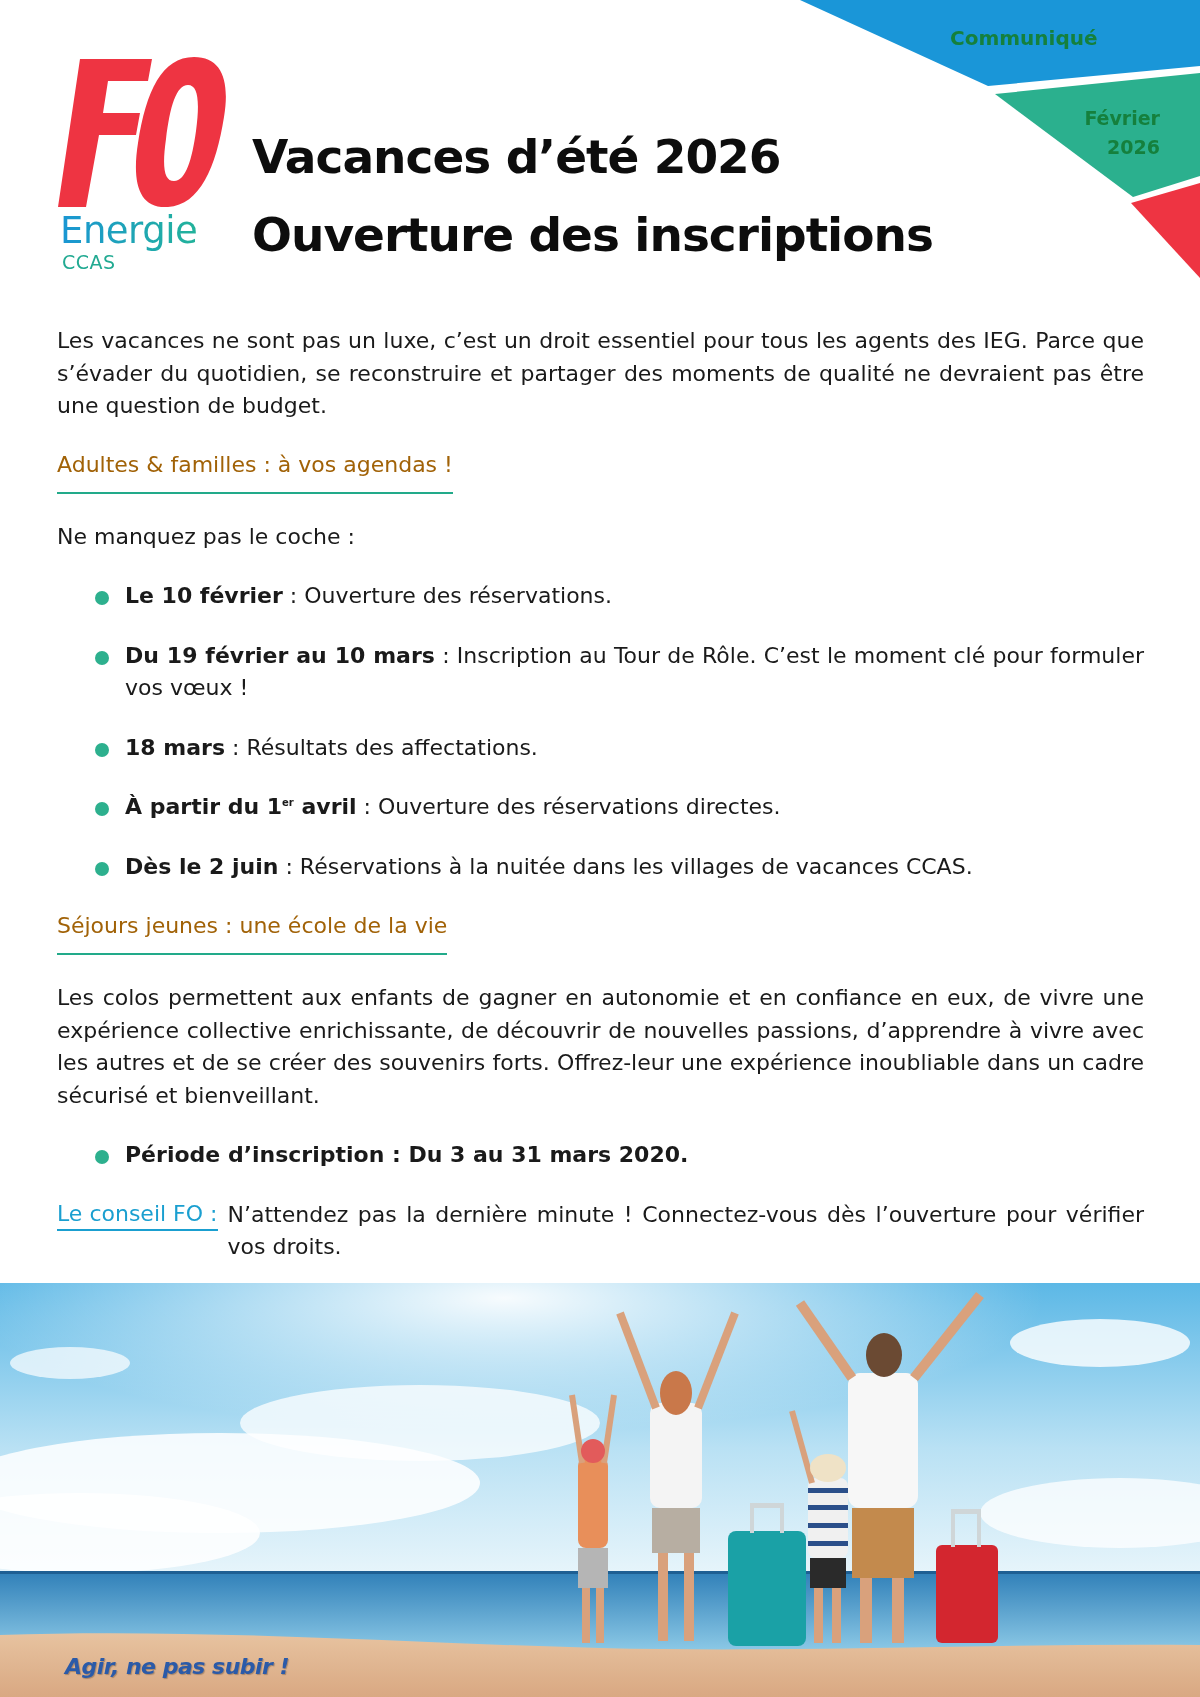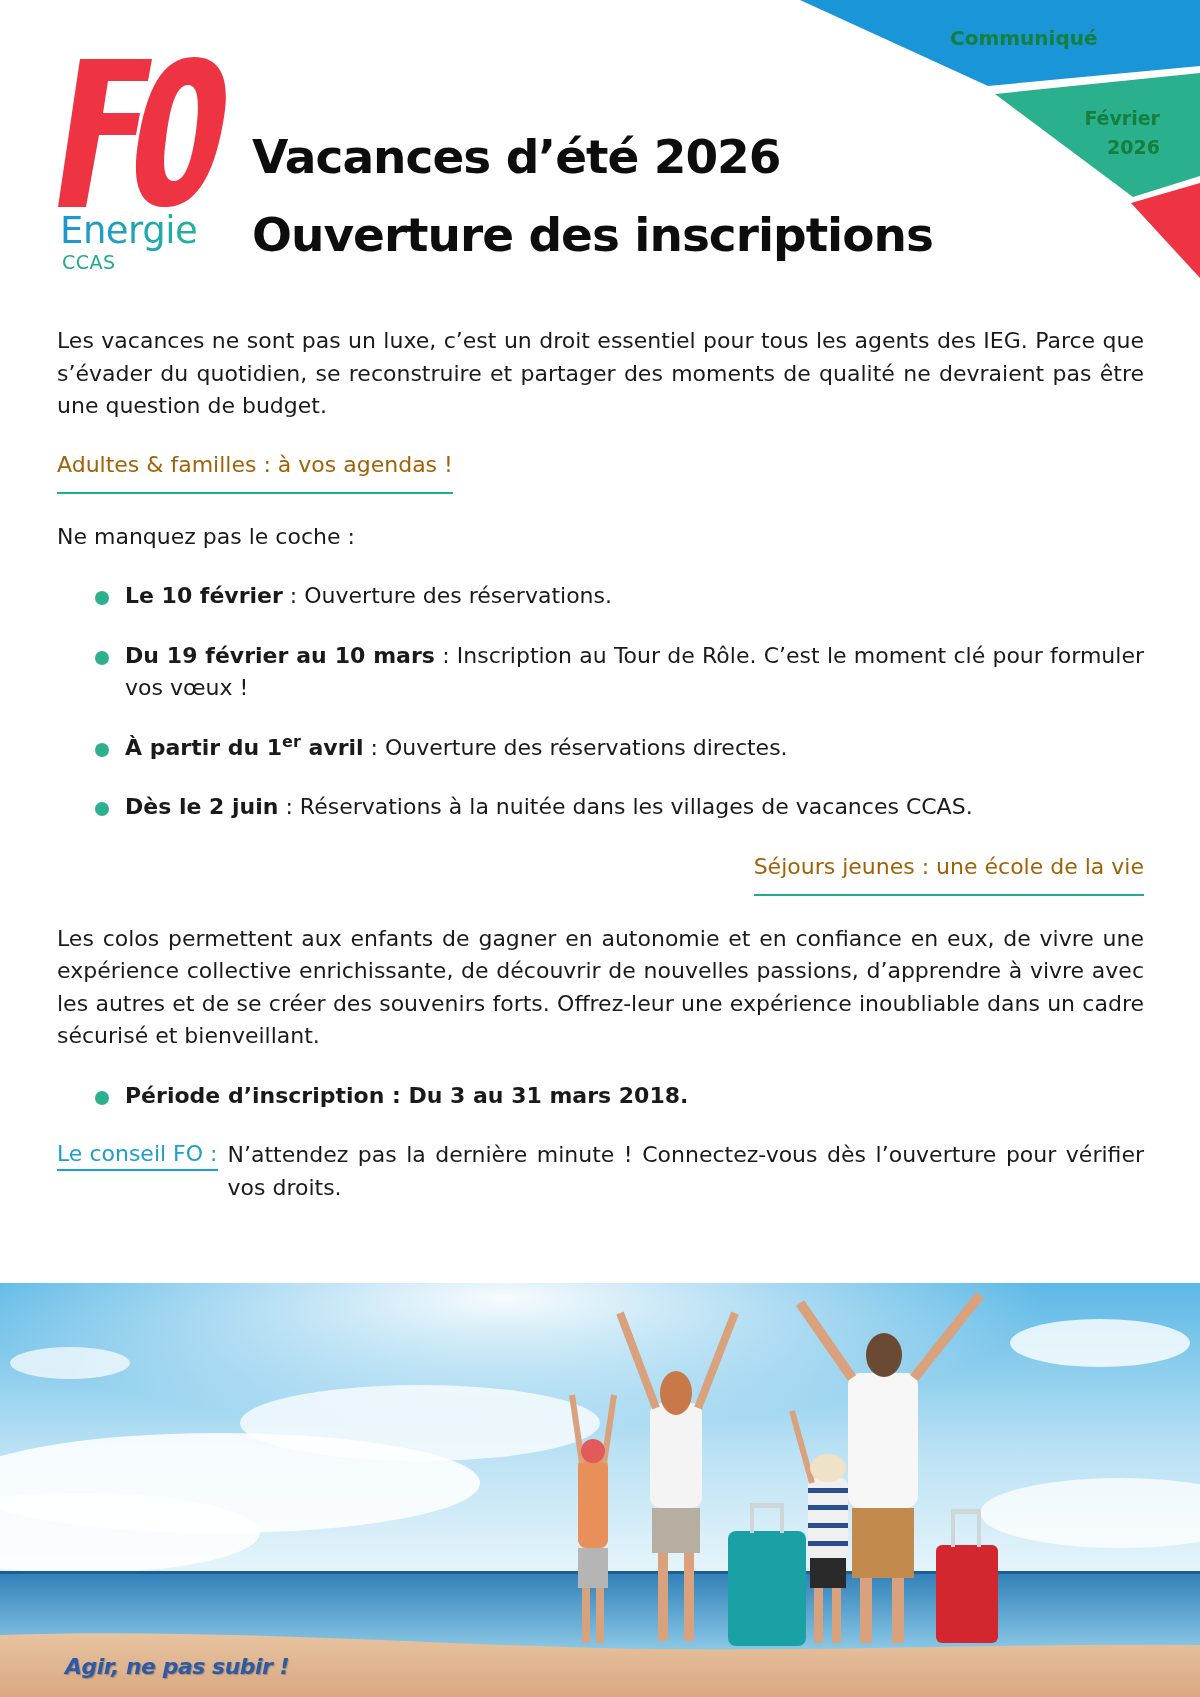--- a/index.html
+++ b/index.html
@@ -21,21 +21,21 @@
     .content { position: absolute; left: 57px; top: 325px; width: 1087px; font-family: "DejaVu Sans", sans-serif; font-size: 22px; line-height: 32.5px; color: #1a1a1a; }
     .para { text-align: justify; }
     .section-heading { display: inline-block; color: #a16207; border-bottom: 2px solid #22aa8a; line-height: 30px; padding-bottom: 12px; }
     .mt-intro-heading { margin-top: 26px; }
     .mt-sm { margin-top: 27px; }
     .bullet-list { list-style: none; margin-left: 38px; margin-top: 27px; }
     .bullet-item { position: relative; padding-left: 30px; margin-bottom: 27px; text-align: justify; }
     .bullet-item:last-child { margin-bottom: 0; }
     .bullet-dot { position: absolute; left: 0; top: 11px; width: 14px; height: 14px; border-radius: 50%; background: #2db08e; }
     .bold { font-weight: bold; }
-    sup { font-size: 16px; vertical-align: super; line-height: 0; }
+    sup { font-size: 10px; vertical-align: super; line-height: 0; }
 
     .conseil { display: flex; margin-top: 27px; }
     .conseil-label { flex: 0 0 auto; color: #1a9fd0; border-bottom: 2px solid #1a9fd0; line-height: 30px; height: 32px; margin-right: 10px; text-align: center; }
     .conseil-text { flex: 1; text-align: justify; }
 
     .photo { position: absolute; left: 0; top: 1283px; width: 1200px; height: 414px; overflow: hidden; }
     .photo svg { width: 1200px; height: 414px; display: block; }
     .slogan { position: absolute; left: 65px; top: 1654px; font-family: "DejaVu Sans", sans-serif; font-style: italic; font-weight: bold; font-size: 22px; color: #2b5aa8; text-shadow: 1px 1px 1px rgba(0,0,0,0.25); letter-spacing: -0.5px; text-align: center; }
   </style>
 </head>
@@ -81,38 +81,42 @@
     <li class="bullet-item">
       <span class="bullet-dot"></span>
       <span class="bold">Le 10 février</span><span> : Ouverture des réservations.</span>
     </li>
     <li class="bullet-item">
       <span class="bullet-dot"></span>
       <span class="bold">Du 19 février au 10 mars</span><span> : Inscription au Tour de Rôle. C’est le moment clé pour formuler vos vœux !</span>
     </li>
     <li class="bullet-item">
       <span class="bullet-dot"></span>
+      <span class="bold">18 mars</span><span> : Résultats des affectations.</span>
+    </li>
+    <li class="bullet-item">
+      <span class="bullet-dot"></span>
       <span class="bold"><span>À partir du 1</span><sup>er</sup><span> avril</span></span><span> : Ouverture des réservations directes.</span>
     </li>
     <li class="bullet-item">
       <span class="bullet-dot"></span>
       <span class="bold">Dès le 2 juin</span><span> : Réservations à la nuitée dans les villages de vacances CCAS.</span>
     </li>
   </ul>
 
-  <div class="mt-sm" style="text-align:right;">
+  <div class="mt-sm" style="">
     <span class="section-heading">Séjours jeunes : une école de la vie</span>
   </div>
 
   <p class="para mt-sm">Les colos permettent aux enfants de gagner en autonomie et en confiance en eux, de vivre une expérience collective enrichissante, de découvrir de nouvelles passions, d’apprendre à vivre avec les autres et de se créer des souvenirs forts. Offrez-leur une expérience inoubliable dans un cadre sécurisé et bienveillant.</p>
 
   <ul class="bullet-list">
     <li class="bullet-item">
       <span class="bullet-dot"></span>
-      <span class="bold">Période d’inscription : Du 3 au 31 mars 2018.</span>
+      <span class="bold">Période d’inscription : Du 3 au 31 mars 2020.</span>
     </li>
   </ul>
 
   <div class="conseil">
     <span class="conseil-label">Le conseil FO :</span>
     <span class="conseil-text">N’attendez pas la dernière minute ! Connectez-vous dès l’ouverture pour vérifier vos droits.</span>
   </div>
 </div>
 
 <div class="photo">

